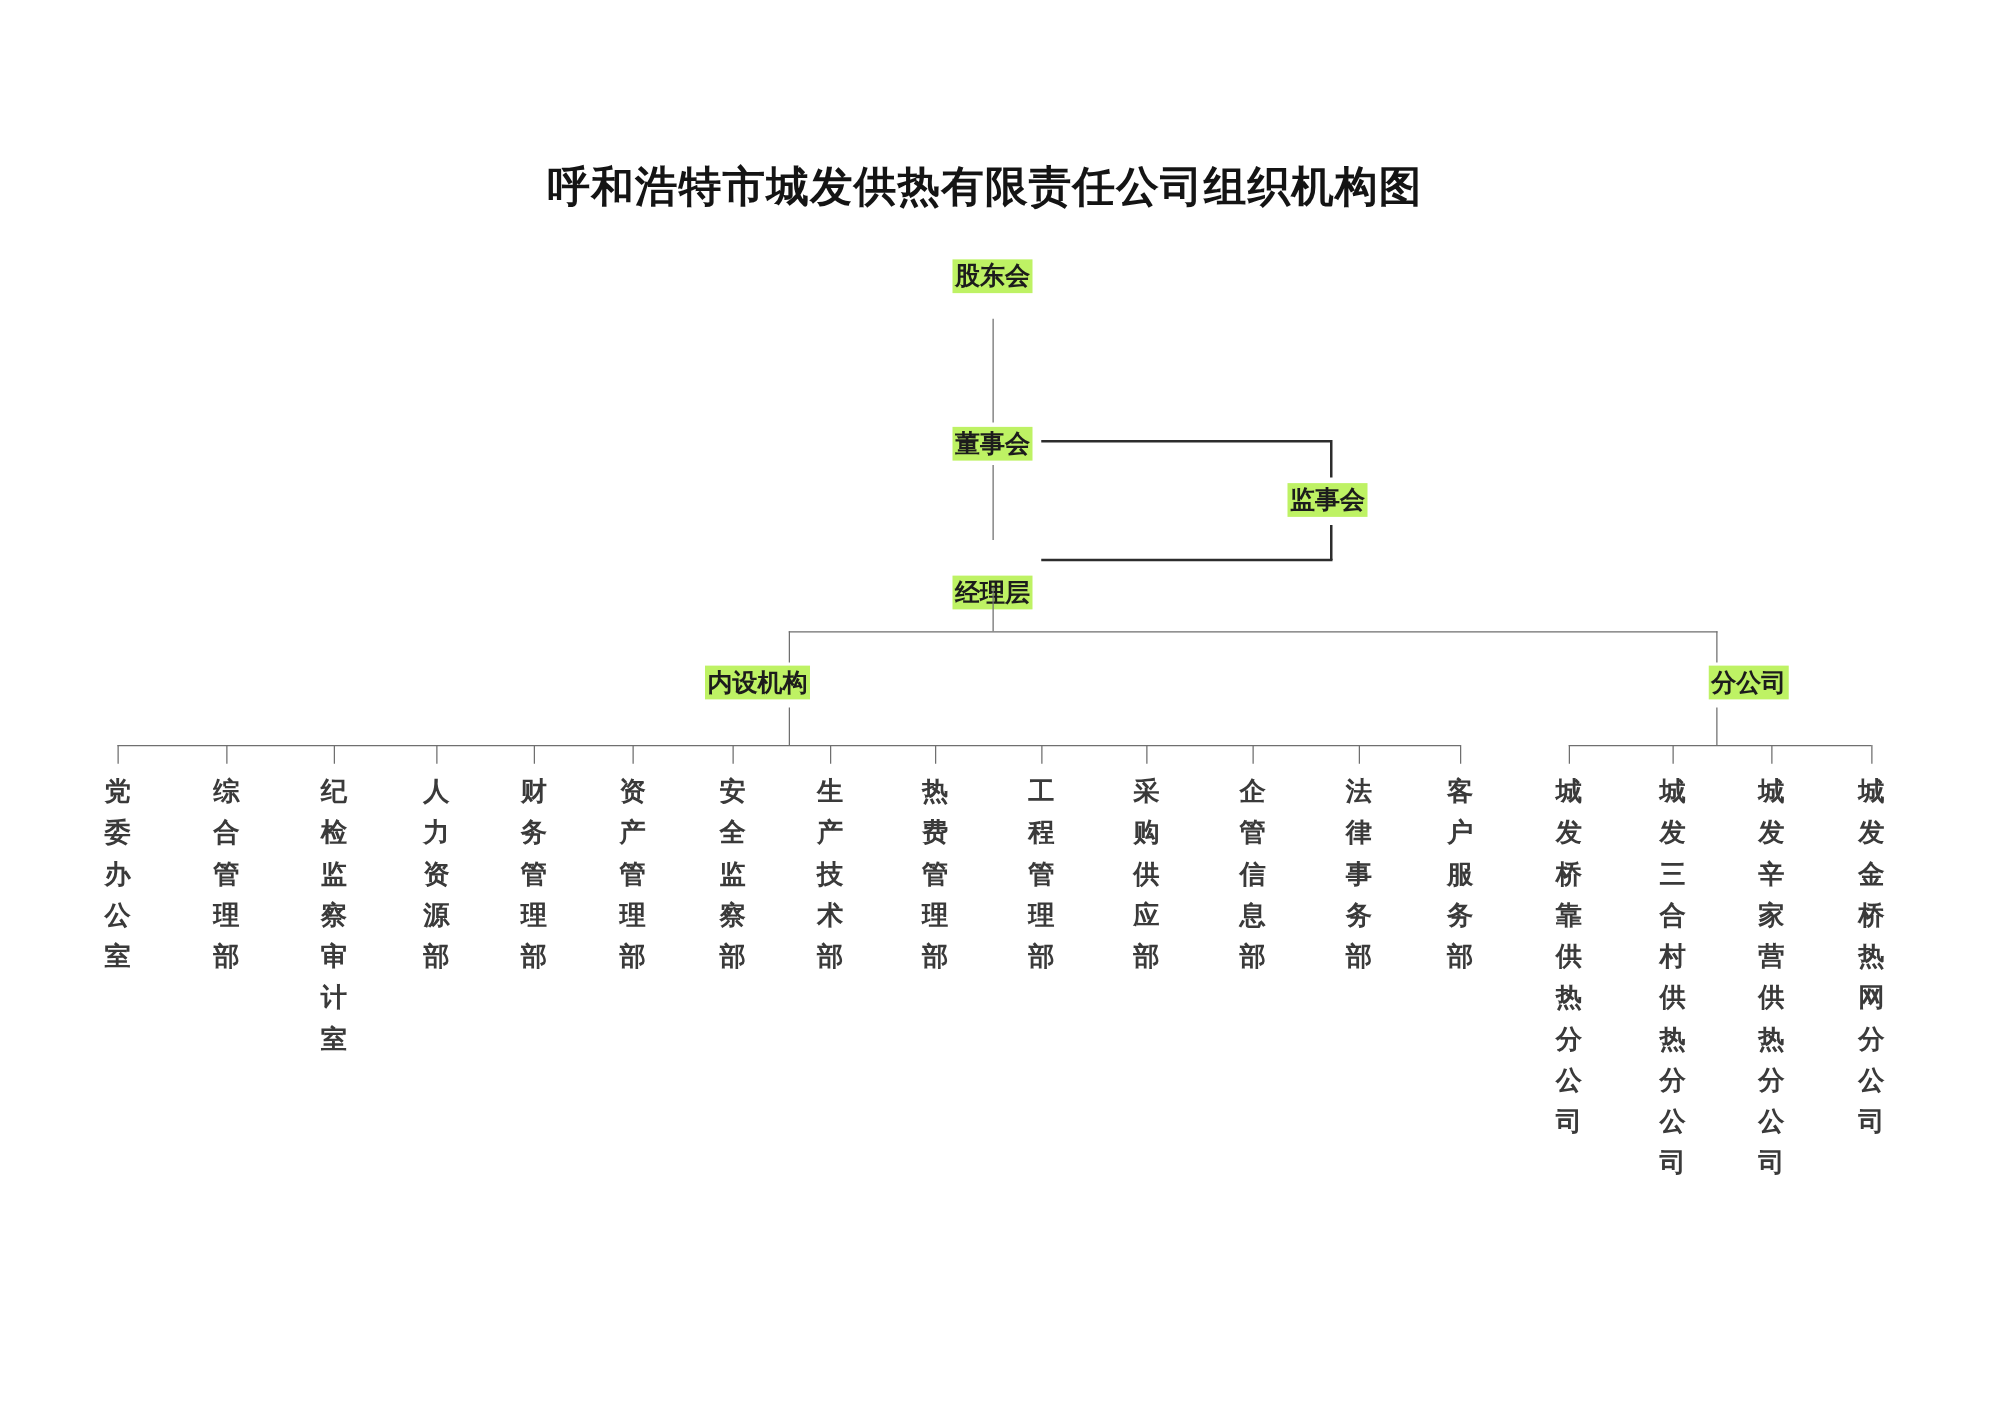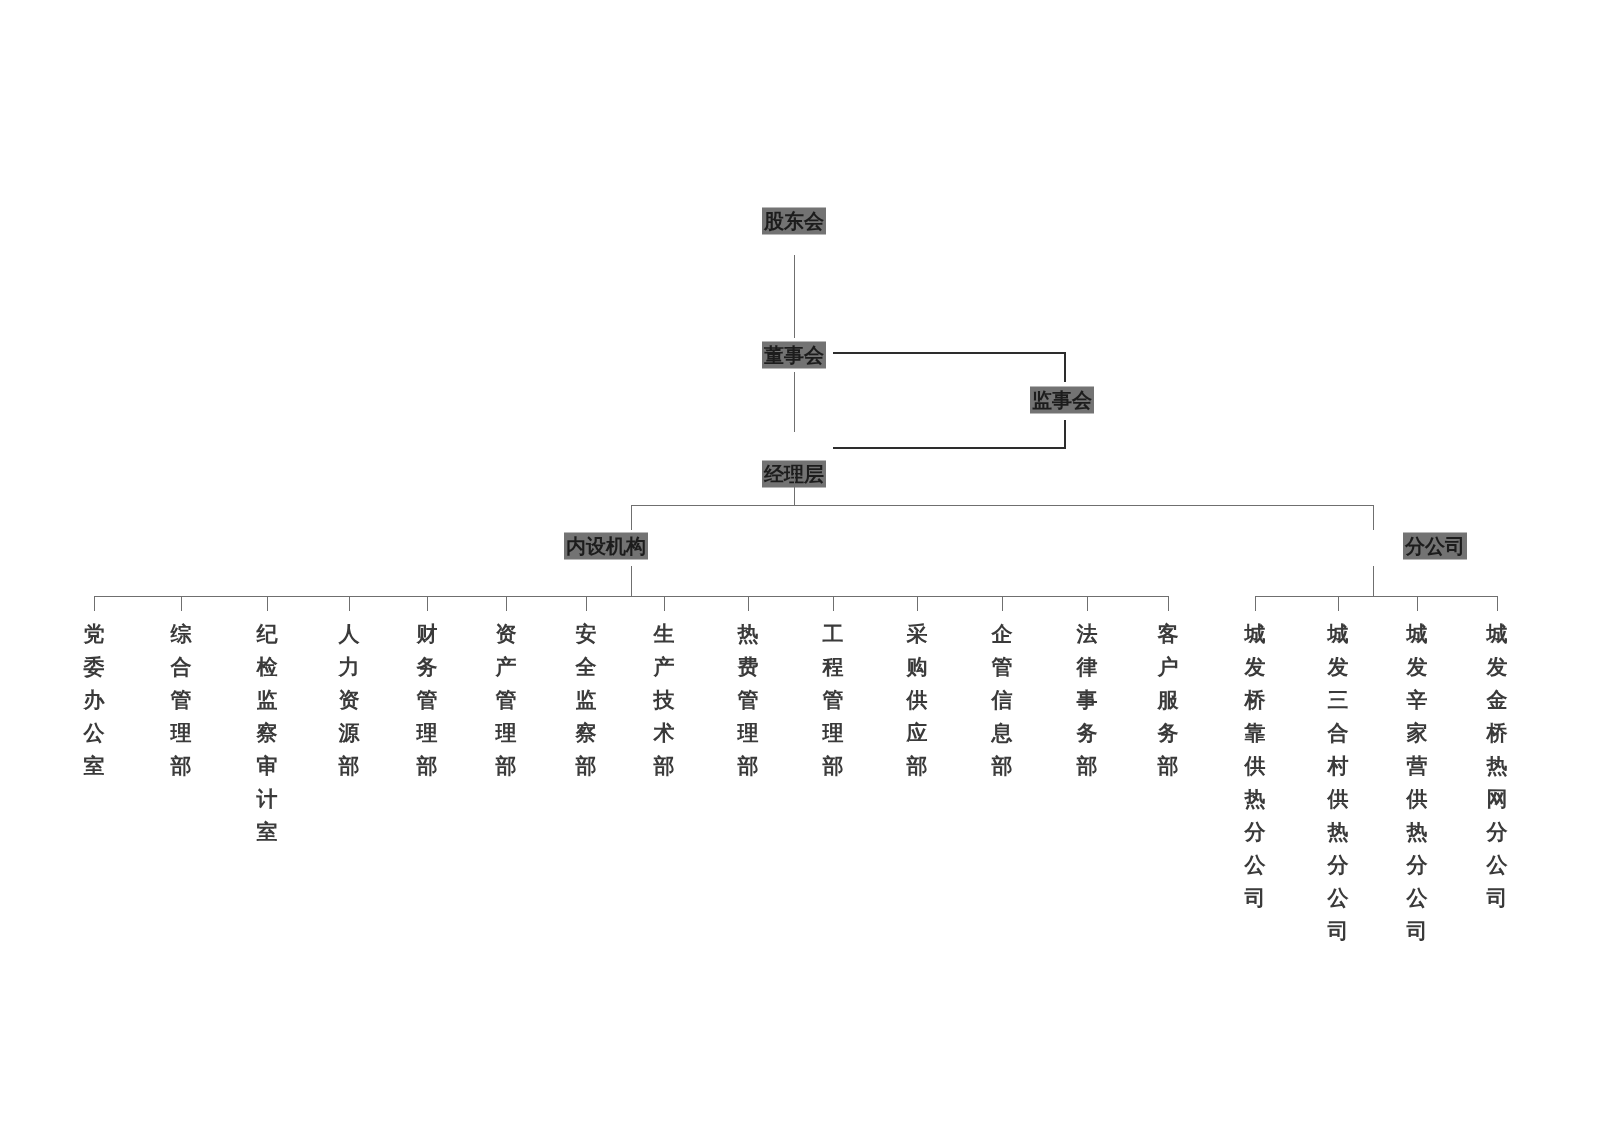--- a/index.html
+++ b/index.html
@@ -24,21 +24,21 @@
     letter-spacing: 1px;
     white-space: nowrap;
   }
   .node {
     position: absolute;
     transform: translate(-50%, -50%);
     font-size: 20px;
     font-weight: 700;
     color: #1c1c1c;
     white-space: nowrap;
-    background: #737373;
+    background: #bef264;
     padding: 0 2px;
   }
   .hline, .vline {
     position: absolute;
     background: #6f6f6f;
   }
   .hline { height: 1px; }
   .vline { width: 1px; }
   .hline.bracket { height: 2px; background: #2d2d2d; }
   .vline.bracket { width: 2px; background: #2d2d2d; }
@@ -58,27 +58,28 @@
     line-height: 33px;
     text-align: center;
     white-space: nowrap;
   }
 </style>
 </head>
 <body>
 
 <div class="canvas" id="canvas">
 
+  <div class="page-title" style="left:788px; top:150px;">呼和浩特市城发供热有限责任公司组织机构图</div>
 
   <div class="node" style="left:794px; top:221px;">股东会</div>
   <div class="node" style="left:794px; top:355px;font-family:Liberation Mono, monospace;">董事会</div>
   <div class="node" style="left:1062px; top:400px;">监事会</div>
   <div class="node" style="left:794px; top:450px;margin-top:24px;">经理层</div>
   <div class="node" style="left:606px; top:546px;">内设机构</div>
-  <div class="node" style="left:1435px; top:546px;">分公司</div>
+  <div class="node" style="left:1399px; top:546px;">分公司</div>
 
   <div class="vline" style="left:794px; top:255px; height:83px;"></div>
   <div class="vline" style="left:794px; top:372px; height:60px;"></div>
   <div class="vline" style="left:794px; top:470px; height:35px;"></div>
 
   <div class="hline bracket" style="left:833px; top:352px; width:232px;"></div>
   <div class="vline bracket" style="left:1064px; top:352px; height:30px;"></div>
   <div class="vline bracket" style="left:1064px; top:420px; height:28px;"></div>
   <div class="hline bracket" style="left:833px; top:447px; width:233px;"></div>
 

